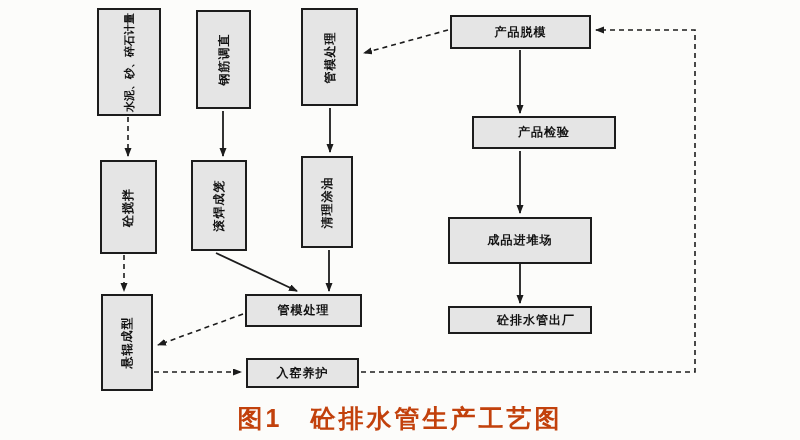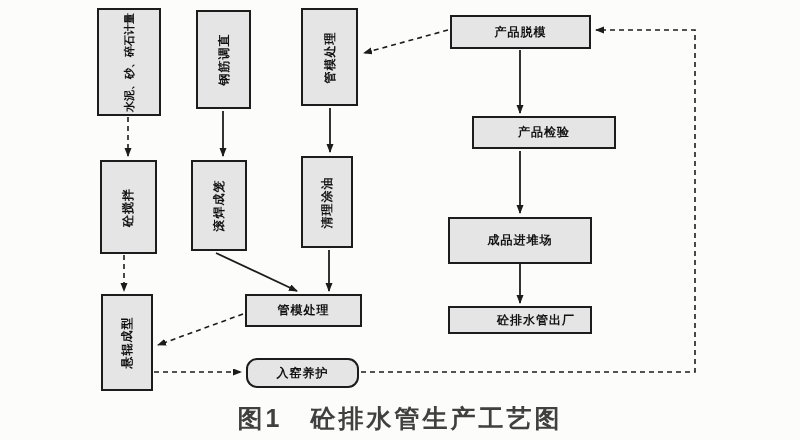--- a/index.html
+++ b/index.html
@@ -15,21 +15,21 @@
     box-sizing:border-box;
   }
   .node .lbl{
     font-weight:700;font-size:12px;letter-spacing:1px;white-space:nowrap;
     color:#111;
   }
   .node.v .lbl{transform:rotate(-90deg);}
   .node.v .lbl.long{font-size:11px;letter-spacing:0;}
   .caption{
     position:absolute;left:0;right:0;top:402px;text-align:center;
-    font-size:25px;font-weight:800;letter-spacing:3px;color:#404040;
+    font-size:25px;font-weight:800;letter-spacing:3px;color:#c2410c;
   }
 </style>
 </head>
 <body>
 
 <div class="stage">
 
   <svg class="wires" viewBox="0 0 800 440" xmlns="http://www.w3.org/2000/svg">
     <defs>
       <marker id="ah" markerWidth="12" markerHeight="10" refX="8" refY="3.5" orient="auto" markerUnits="userSpaceOnUse">
@@ -76,21 +76,21 @@
   <div class="node v" style="left:301px;top:8px;width:57px;height:98px;">
     <span class="lbl">管模处理</span>
   </div>
   <div class="node v" style="left:301px;top:156px;width:52px;height:92px;">
     <span class="lbl">清理涂油</span>
   </div>
 
   <div class="node" style="left:245px;top:294px;width:117px;height:33px;">
     <span class="lbl">管模处理</span>
   </div>
-  <div class="node" style="left:246px;top:358px;width:113px;height:30px;border-radius:11px;">
+  <div class="node" style="left:246px;top:358px;width:113px;height:30px;">
     <span class="lbl">入窑养护</span>
   </div>
 
   <div class="node" style="left:450px;top:15px;width:141px;height:34px;">
     <span class="lbl">产品脱模</span>
   </div>
   <div class="node" style="left:448px;top:116px;width:144px;height:33px;margin-left:24px;">
     <span class="lbl">产品检验</span>
   </div>
   <div class="node" style="left:448px;top:217px;width:144px;height:47px;">

